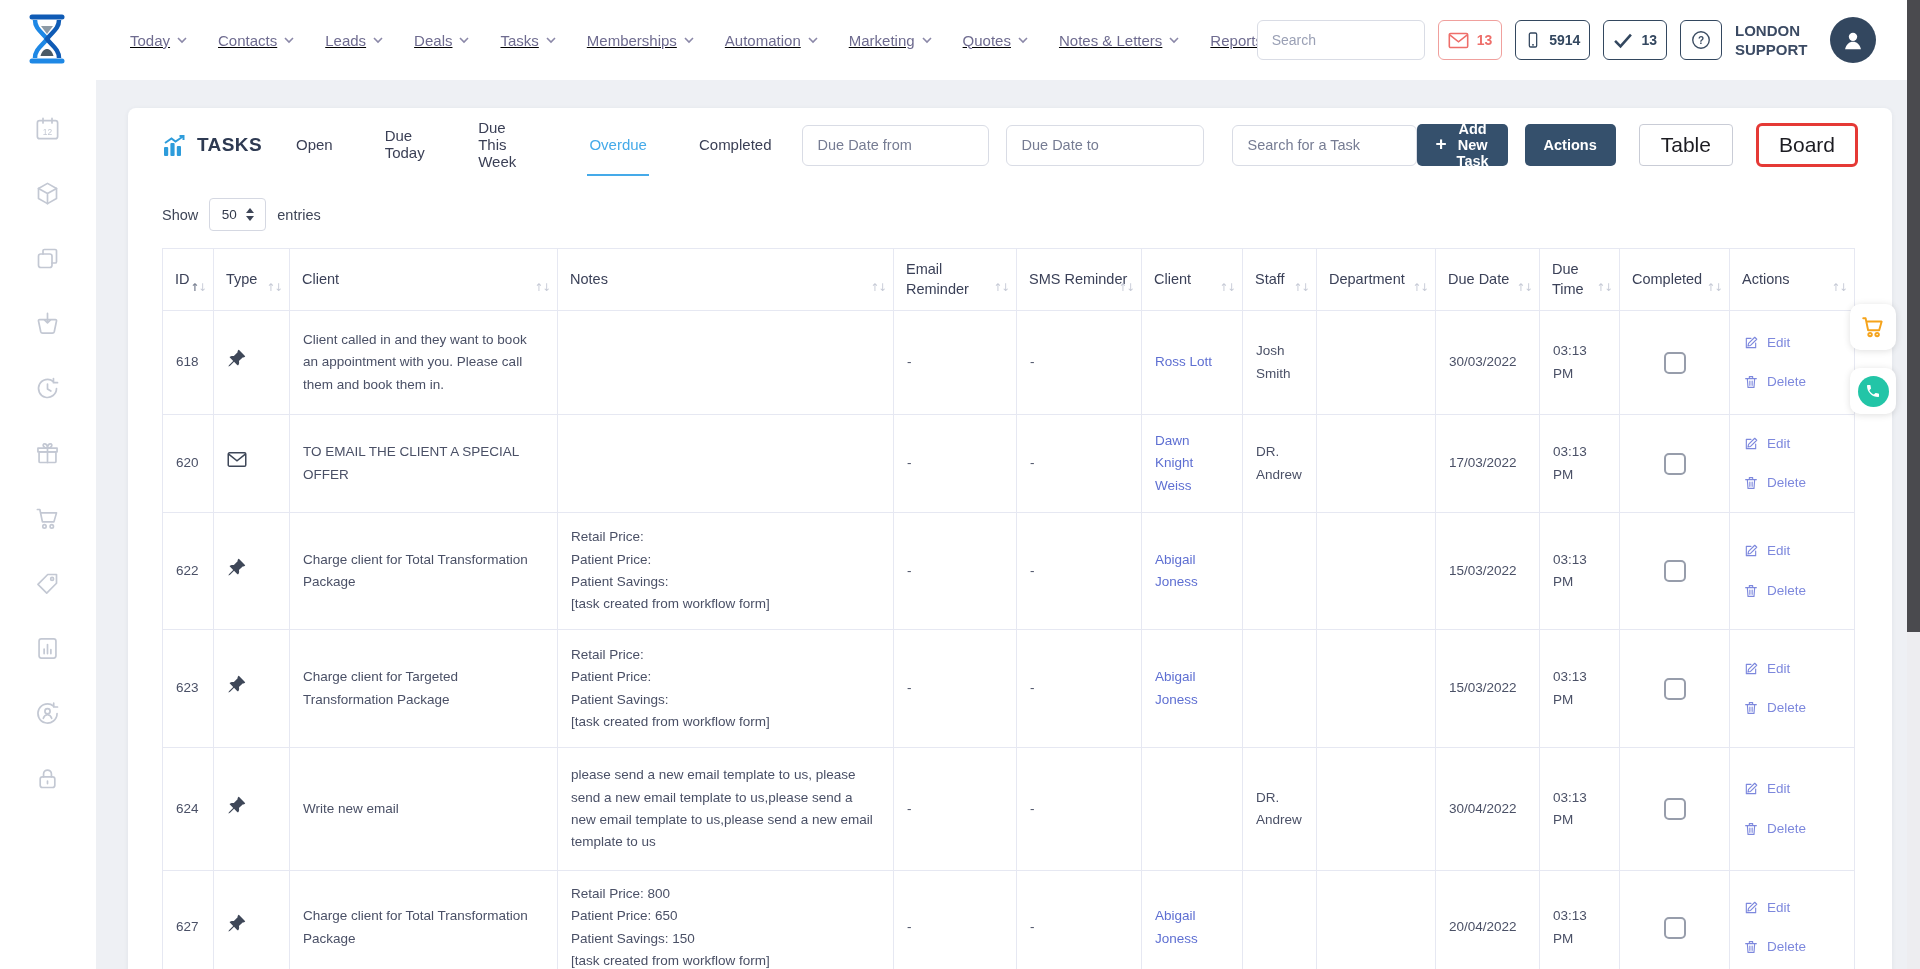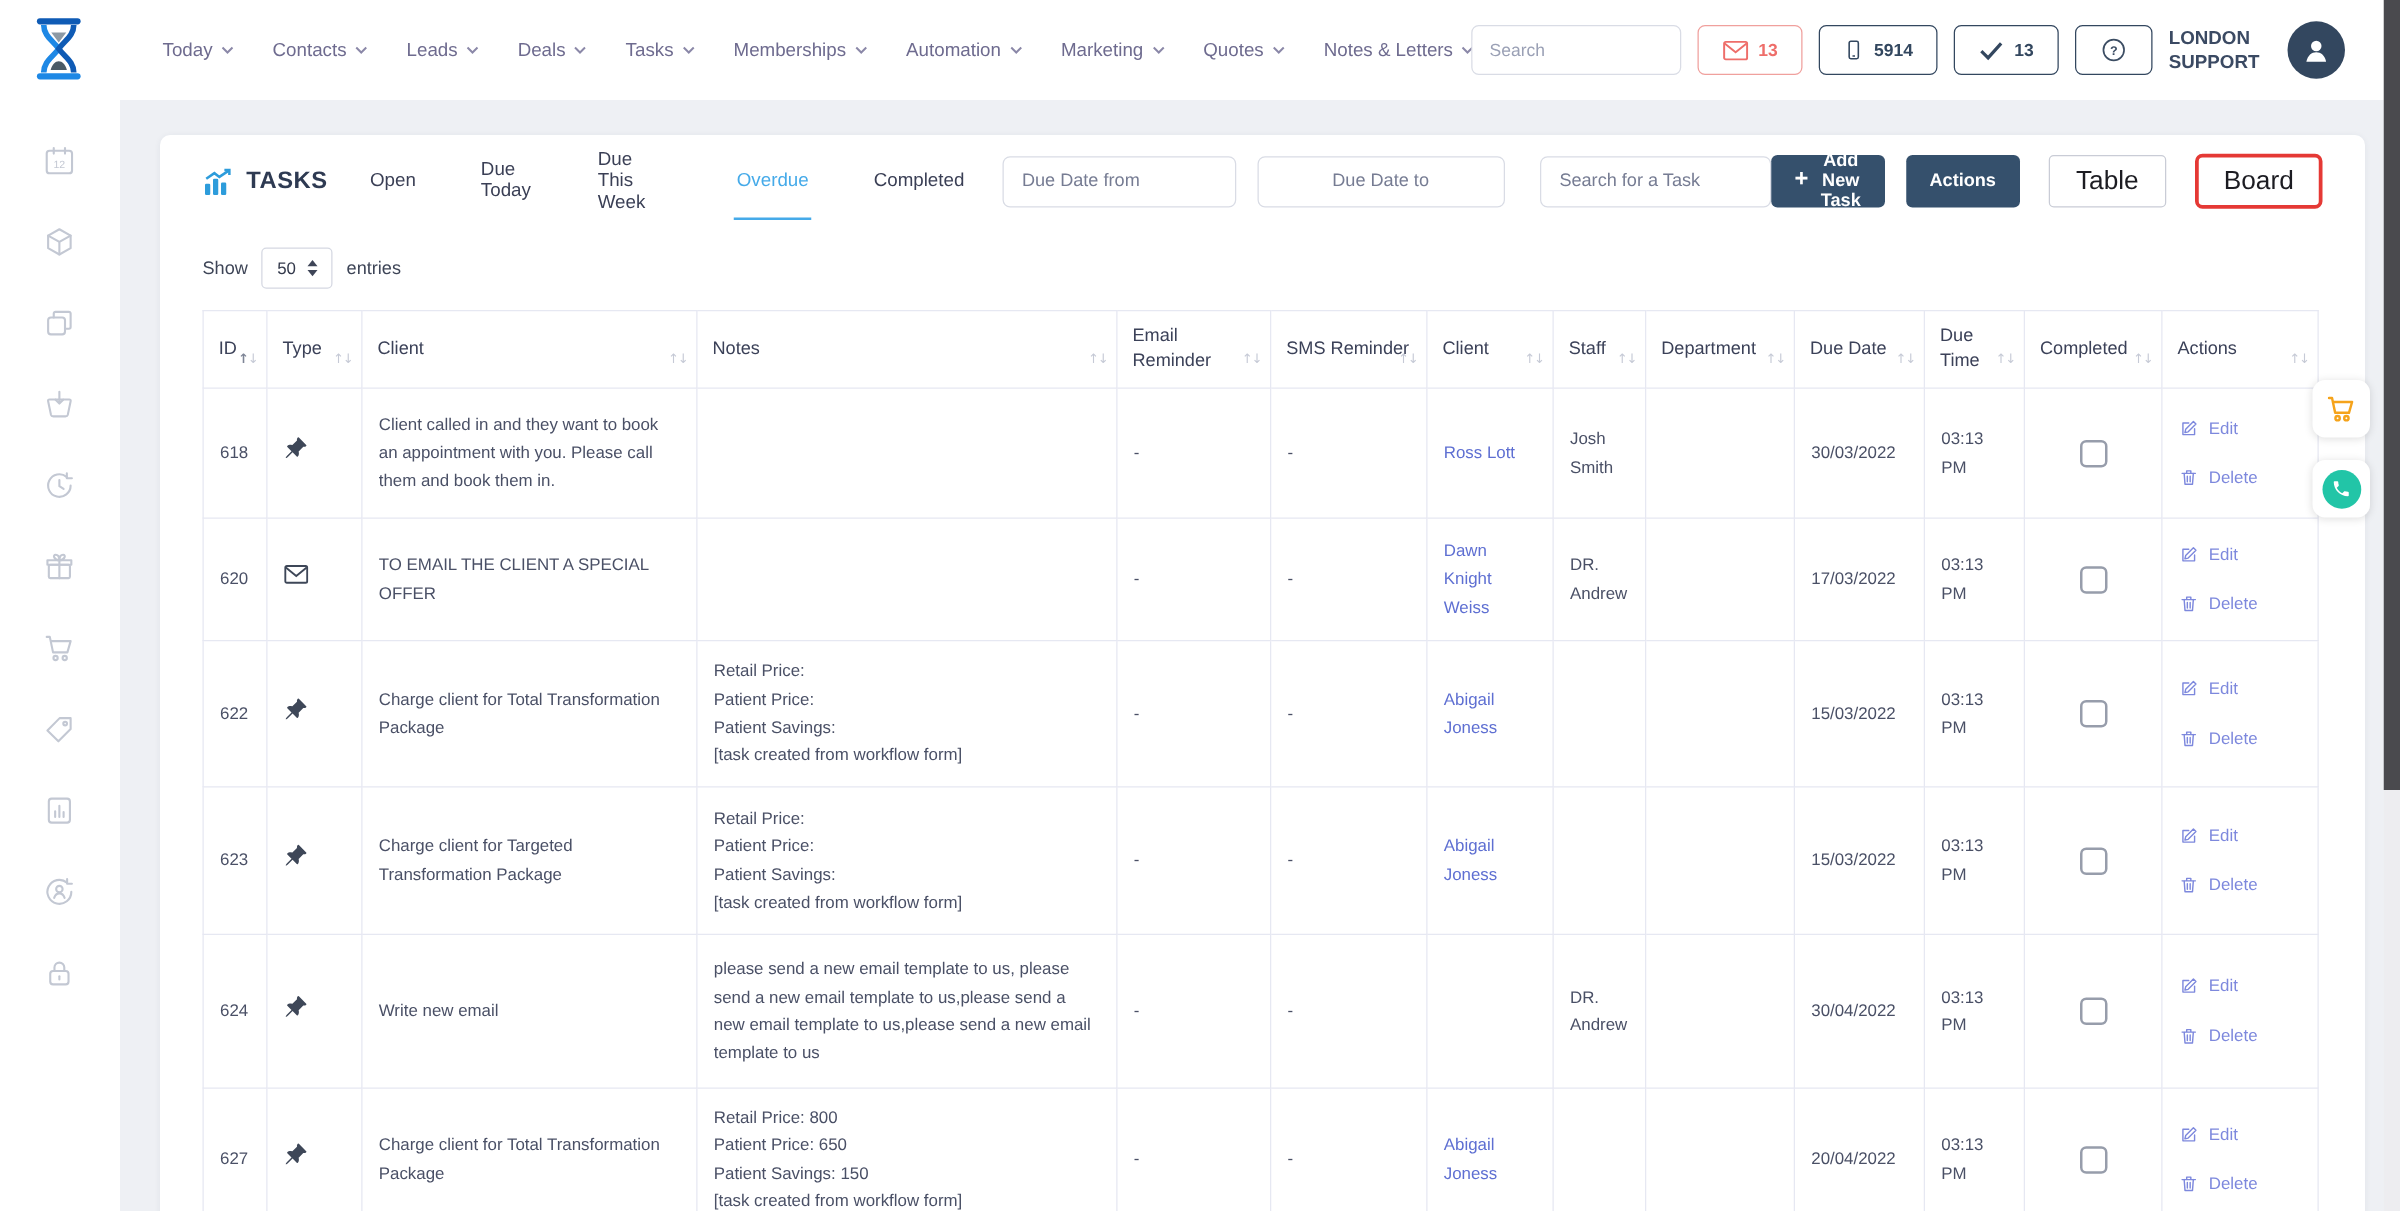--- a/index.html
+++ b/index.html
@@ -1,29 +1,29 @@
 <!DOCTYPE html>
 <html><head>
 <meta charset="utf-8">
 <style>
   * { margin:0; padding:0; box-sizing:border-box; }
   html,body { width:1920px; height:969px; overflow:hidden; }
   body { position:relative; background:#eef0f4; font-family:"Liberation Sans",sans-serif; }
 
   
-  .topbar { position:absolute; top:0; left:0; width:1920px; height:80px; background:#fff; z-index:6; display:flex; align-items:center; }
+  .topbar { position:absolute; top:0; left:0; width:1920px; height:80px; background:#fff; z-index:6; display:flex; align-items:center;text-decoration:underline; }
   .logo { position:absolute; left:24px; top:14px; }
   .nav { margin-left:130px; display:flex; gap:31px; align-items:center; }
   .nav-item { display:flex; align-items:center; gap:7px; font-size:15px; color:#6e6b8f; cursor:pointer; white-space:nowrap; }
   .chev { width:10px; height:7px; stroke:#8b88a8; fill:none; stroke-width:1.6; }
   .top-right { position:absolute; right:44px; top:0; height:80px; display:flex; align-items:center; gap:13px; }
   .search-box { width:168px; height:40px; border:1px solid #d9dce5; border-radius:6px; display:flex; align-items:center; overflow:hidden; background:#fff; }
   .search-box input { flex:1; border:none; outline:none; padding:0 14px; font-size:14px; color:#50556b; font-family:inherit; }
   .search-box input::placeholder { color:#9aa0b5; }
-  .badge { height:40px; border:1.5px solid #33475f; border-radius:6px; display:flex; align-items:center; gap:8px; padding:0 19px; color:#33475f; font-weight:700; font-size:14px; cursor:pointer; background:#fff; }
+  .badge { height:40px; border:1.5px solid #33475f; border-radius:6px; display:flex; align-items:center; gap:8px; padding:0 9px; color:#33475f; font-weight:700; font-size:14px; cursor:pointer; background:#fff; }
   .badge.red { border-color:#f0a09d; color:#ee6e6a; }
   .account-name { font-size:15px; font-weight:700; color:#3b4a63; line-height:1.3; max-width:82px; }
   .avatar { width:46px; height:46px; border-radius:50%; background:#33475f; display:flex; align-items:center; justify-content:center; cursor:pointer; }
 
   
   .sidebar { position:absolute; left:0; top:80px; width:96px; height:889px; background:#fff; display:flex; flex-direction:column; align-items:center; padding-top:34px; gap:37px; z-index:5; }
   .side-item { width:28px; height:28px; color:#c3c8d3; cursor:pointer; display:flex; align-items:center; justify-content:flex-start; }
   .side-item svg { width:27px; height:27px; stroke:#c3c8d3; fill:none; stroke-width:1.5; stroke-linecap:round; stroke-linejoin:round; }
 
   
@@ -31,21 +31,21 @@
   .card { position:absolute; left:32px; top:28px; width:1764px; height:930px; background:#fff; border-radius:8px; box-shadow:0 1px 5px rgba(40,50,80,.07); padding:6px 34px 0; }
 
   .header-row { display:flex; align-items:center; height:62px; }
   .page-title { display:flex; align-items:center; gap:10px; font-size:19px; font-weight:700; color:#2e3a52; letter-spacing:.4px; }
   .tabs { display:flex; margin-left:32px; gap:48px; height:62px; }
   .tab { display:flex; align-items:center; font-size:15px; color:#3a3f55; cursor:pointer; border-bottom:2px solid transparent; padding:0 2px; }
   .tab.active { color:#45aae9; border-bottom-color:#45aae9; }
   .filters { display:flex; gap:17px; margin-left:28px; }
   .filters input { height:41px; border:1px solid #d9dce5; border-radius:6px; padding:0 15px; font-size:14.5px; color:#4a4f63; font-family:inherit; outline:none; }
   .filters input::placeholder { color:#767c93; }
-  .in-from { width:187px; } .in-to { width:198px;text-align:center; } .in-search { width:185px; margin-left:11px; }
+  .in-from { width:187px; } .in-to { width:198px; } .in-search { width:185px; margin-left:11px; }
   .hdr-btns { margin-left:auto; display:flex; align-items:center; gap:17px; }
   .btn-navy { background:#35506c; color:#fff; border:none; border-radius:5px; height:42px; padding:0 19px; font-size:14.5px; font-weight:700; display:flex; align-items:center; gap:10px; cursor:pointer; font-family:inherit; }
   .plus { font-size:19px; font-weight:700; margin-top:-2px; }
   .btn-view { background:#fff; border:1px solid #c9ccd6; border-radius:4px; color:#1c1c22; font-size:21px; padding:8px 21px; cursor:pointer; font-family:inherit; margin-left:6px; }
   .btn-board { border:3px solid #e53935; border-radius:6px; padding:7px 20px; }
 
   .show-row { margin-top:22px; display:flex; align-items:center; gap:11px; font-size:14.5px; color:#3e4557; }
   .page-size { width:57px; height:33px; border:1px solid #d5d8e2; border-radius:4px; background:#fff; display:flex; align-items:center; justify-content:center; gap:9px; font-size:13.5px; color:#343a4c; cursor:pointer; }
   .spin { display:flex; flex-direction:column; gap:3px; }
   .spin i { display:block; width:0; height:0; border-left:4.5px solid transparent; border-right:4.5px solid transparent; }

